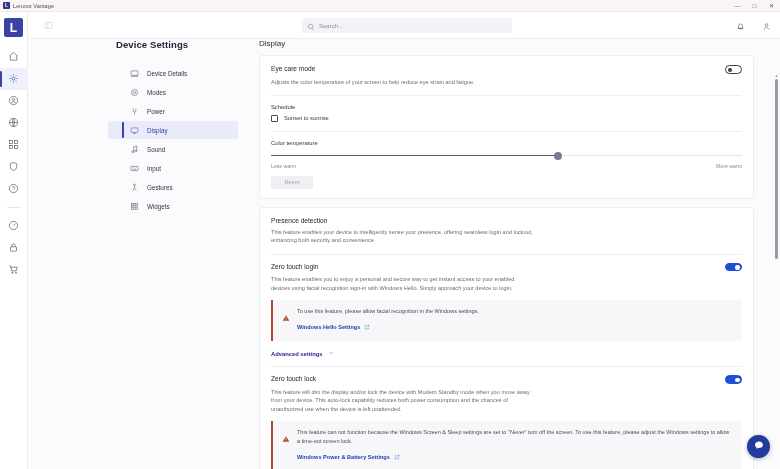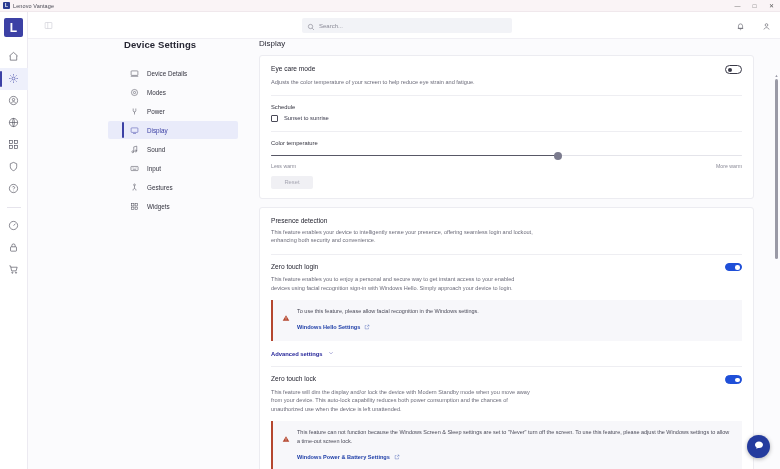--- a/index.html
+++ b/index.html
@@ -75,21 +75,21 @@
   .search-placeholder { font-size: 6px; color: #8a8a97; }
   .header-actions { position: absolute; right: 8px; top: 0; height: 27px; display: flex; align-items: center; gap: 14px; }
   .header-actions .hicon { width: 12px; height: 12px; display: flex; align-items: center; justify-content: center; }
   .header-actions svg { width: 9px; height: 9px; stroke: #3a3a46; fill: none; stroke-width: 1.3; }
 
   
   .body { position: absolute; top: 39px; left: 28px; width: 752px; height: 430px; background: #fbfbfd; }
 
   
   .navcol { position: absolute; left: 80px; top: 0; width: 130px; }
-  .nav-title { font-size: 9.5px; color: #262633; font-weight: bold; margin: 0 0 14px 16px; letter-spacing: .1px; }
+  .nav-title { font-size: 9.5px; color: #262633; font-weight: bold; margin: 0 0 14px 8px; letter-spacing: .1px; }
   .nav-item {
     position: relative; height: 18px; display: flex; align-items: center;
     padding-left: 22px; margin-bottom: 1px; border-radius: 2px;
   }
   .nav-item svg { width: 9px; height: 9px; stroke: #3c3c4a; fill: none; stroke-width: 1.3; margin-right: 8px; }
   .nav-label { font-size: 6.3px; color: #33333f; }
   .nav-item.active { background: #e9ebfa; }
   .nav-item.active::before {
     content: ""; position: absolute; left: 14px; top: 1px;
     width: 2px; height: 16px; background: #3c41a5; border-radius: 1px;

